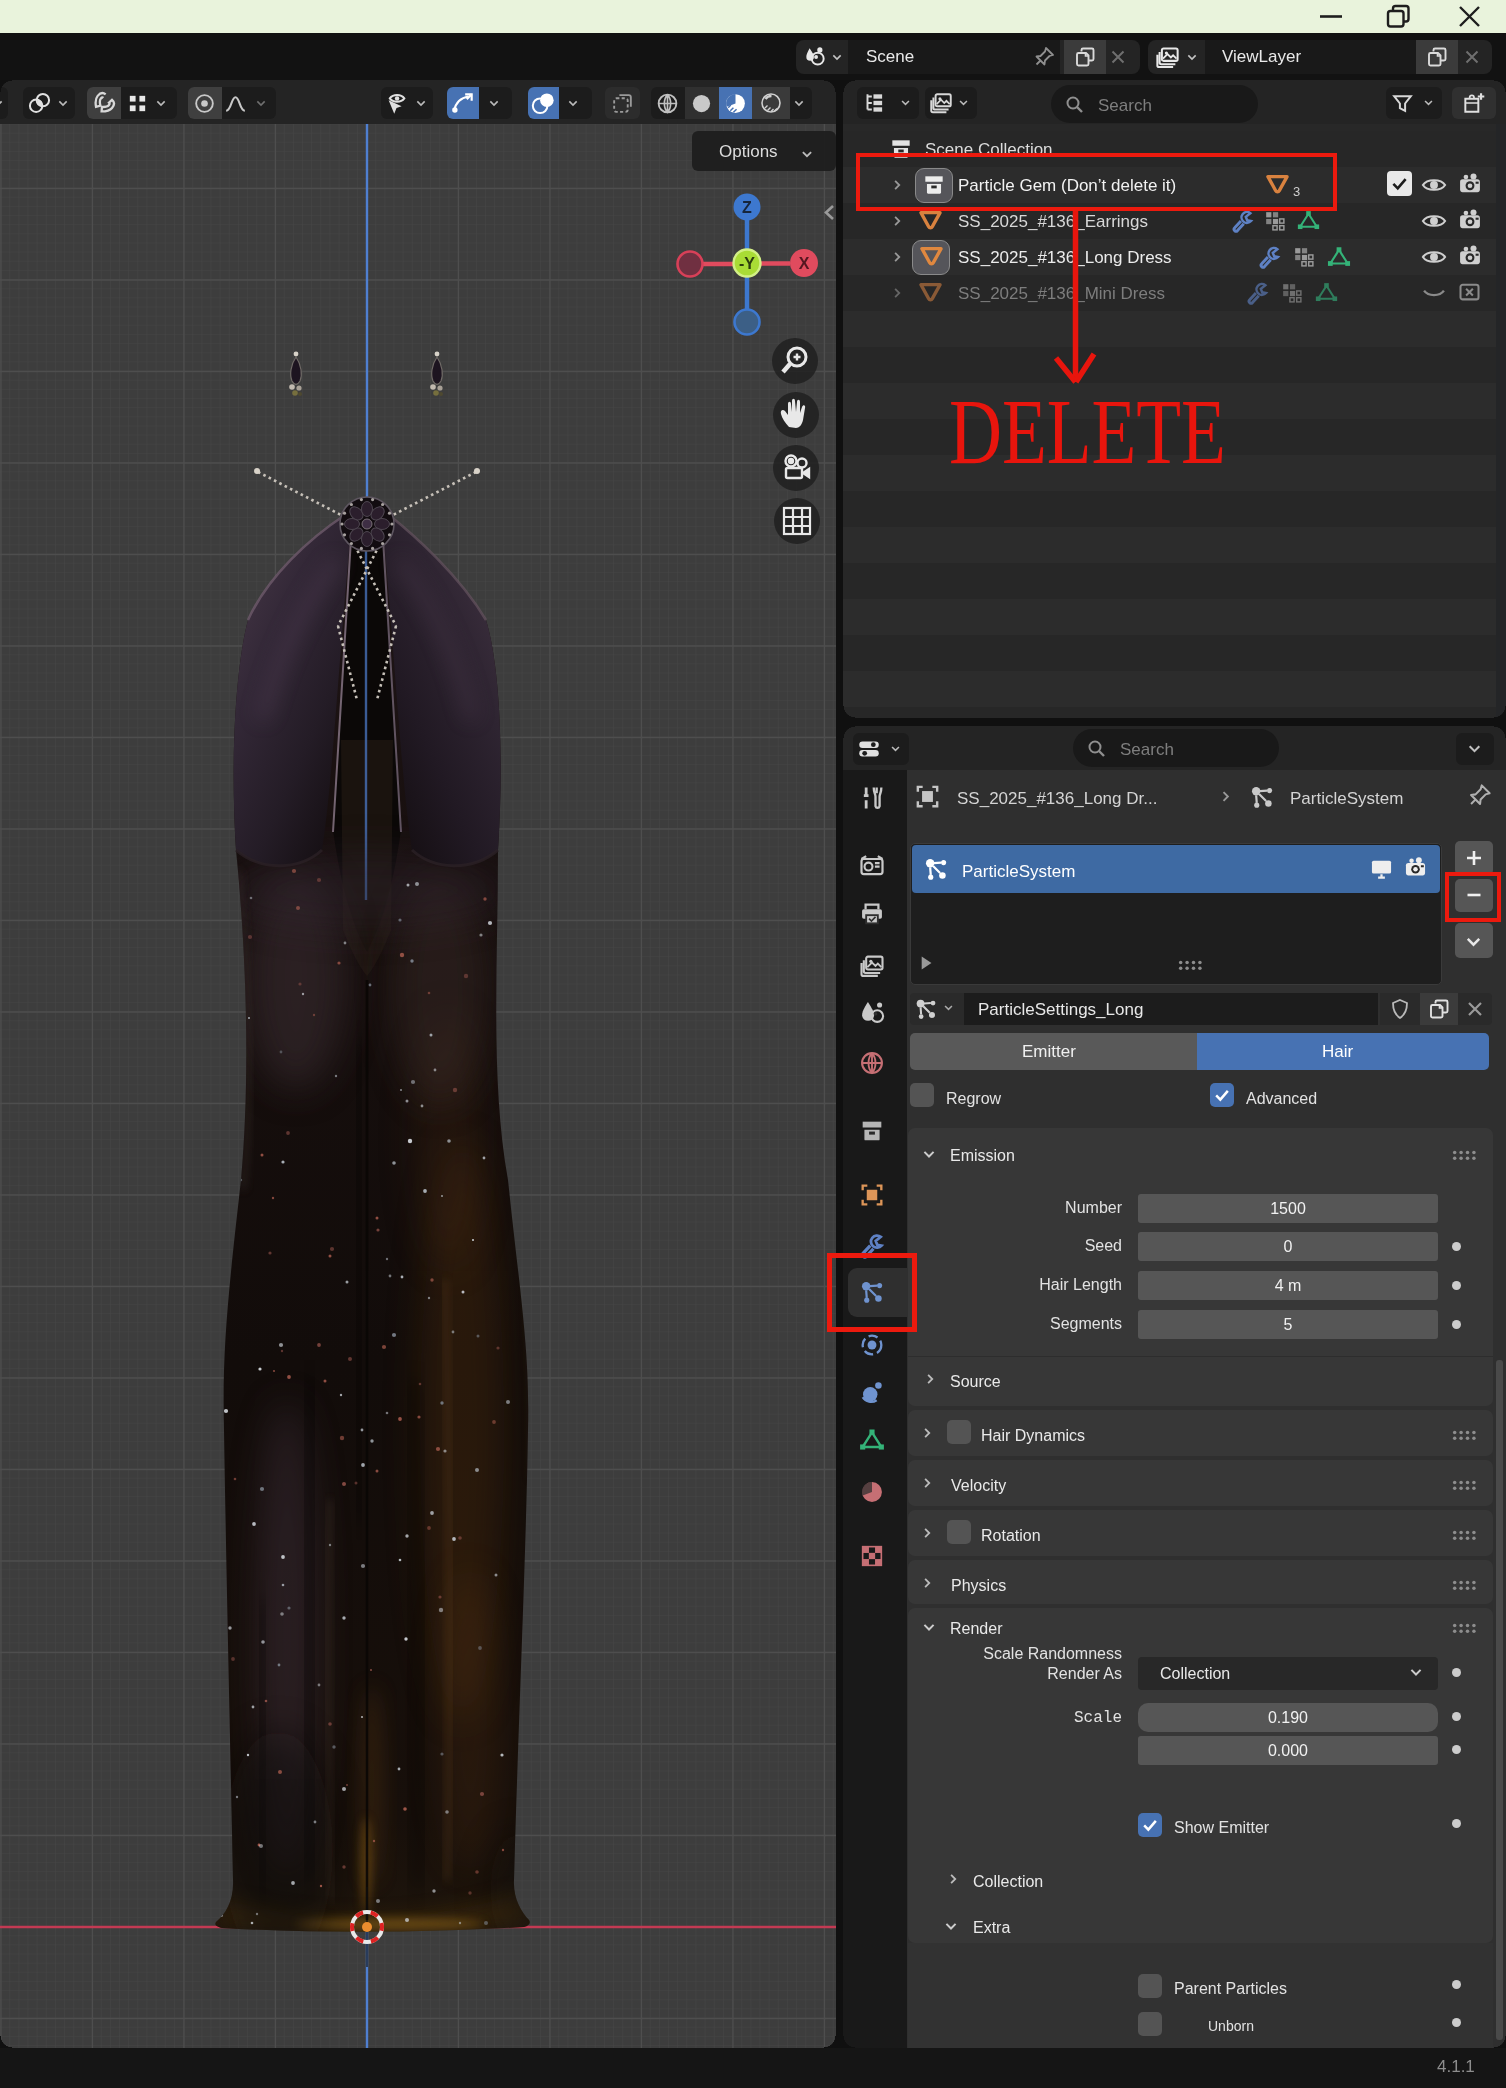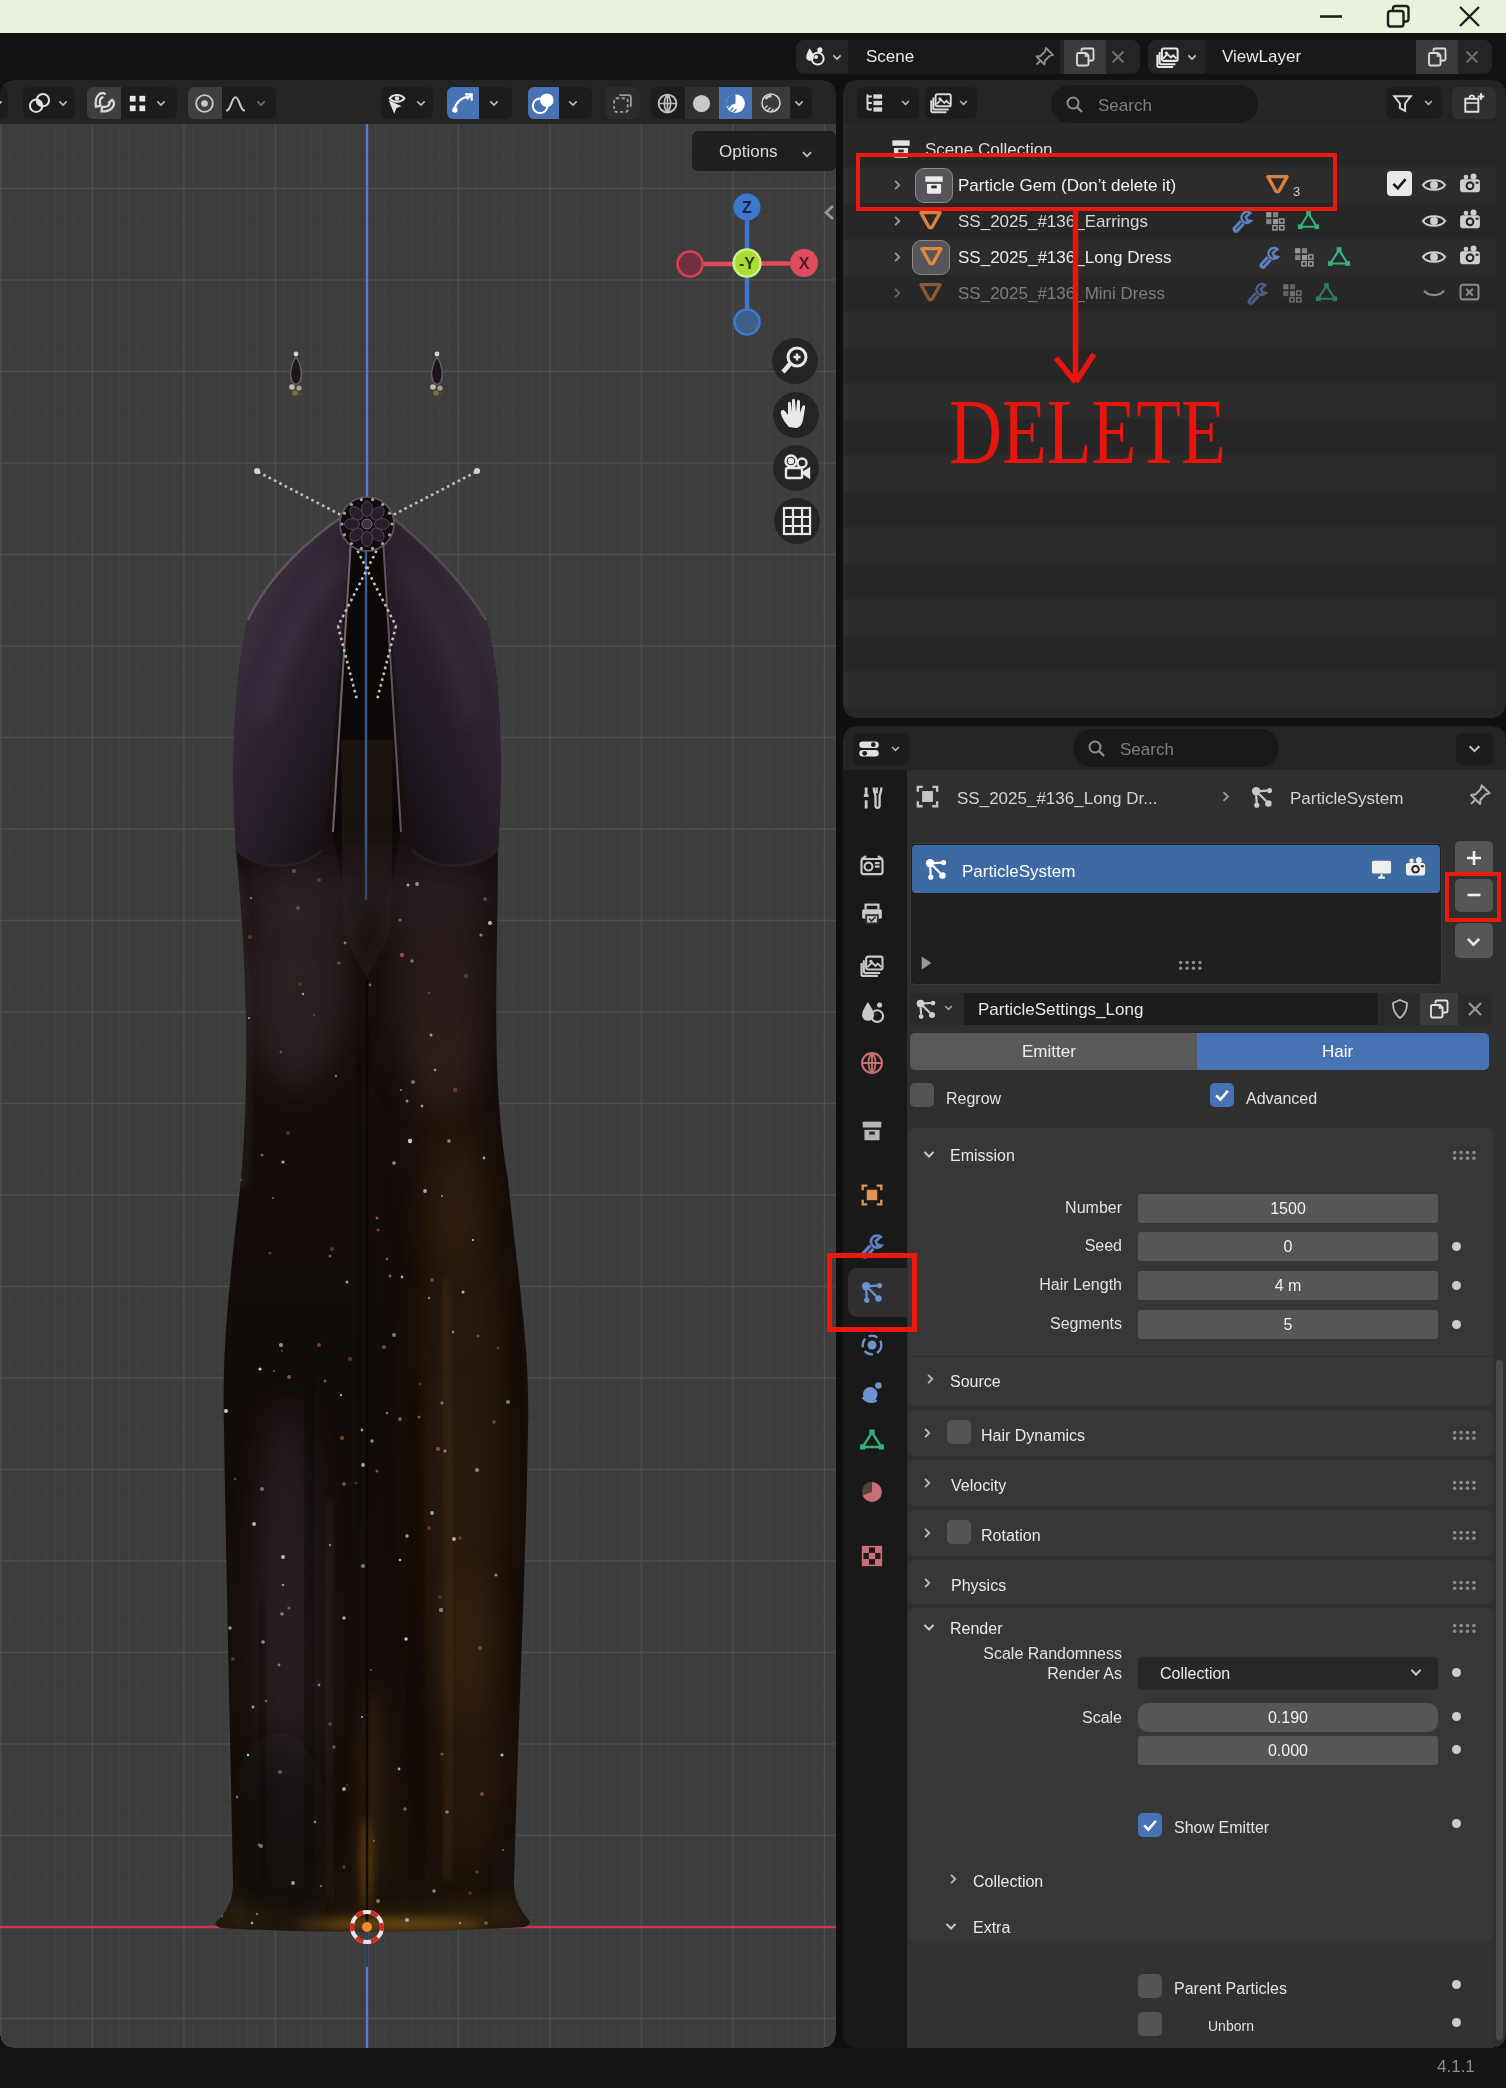--- a/index.html
+++ b/index.html
@@ -1119,21 +1119,21 @@
       <circle cx="20.5" cy="14" r="1.5"></circle>
     </g>
   </svg>
 <div class="rlbl" style="left:900px;top:1666px;width:222px;">Render As</div>
 <div class="abs" style="left:1138px;top:1657px;width:300px;height:33px;background:#282828;border-radius:4px"></div>
 <div class="txt" style="left:1160px;top:1666px;color:#e8e8e8;font-size:16px">Collection</div>
 <svg class="abs" style="left:1406px;top:1662px;color:#cccccc" width="20" height="20" viewBox="0 0 24 24">
     <path d="M6.5 9.5 L12 15 L17.5 9.5" stroke="currentColor" stroke-width="2.4" fill="none"></path>
   </svg>
 <div class="dot" style="left:1452px;top:1668px"></div>
-<div class="rlbl" style="left:900px;top:1710px;width:222px;">Scale</div>
+<div class="rlbl" style="left:900px;top:1710px;width:222px;font-family:Liberation Mono, monospace;">Scale</div>
 <div class="field" style="left:1138px;top:1703px;width:300px;height:29px;border-radius:10px;">0.190</div>
 <div class="dot" style="left:1452px;top:1712px"></div>
 <div class="rlbl" style="left:900px;top:1646px;width:222px;">Scale Randomness</div>
 <div class="field" style="left:1138px;top:1736px;width:300px;height:29px;">0.000</div>
 <div class="dot" style="left:1452px;top:1745px"></div>
 <div class="chk on" style="left:1138px;top:1813px"></div>
 <svg class="abs" style="left:1140px;top:1815px;color:#ffffff" width="20" height="20" viewBox="0 0 24 24">
     <path d="M5 12.5 L10 17.5 L19 7" stroke="currentColor" stroke-width="3" fill="none"></path>
   </svg>
 <div class="txt" style="left:1174px;top:1820px;color:#e2e2e2;font-size:16px">Show Emitter</div>

